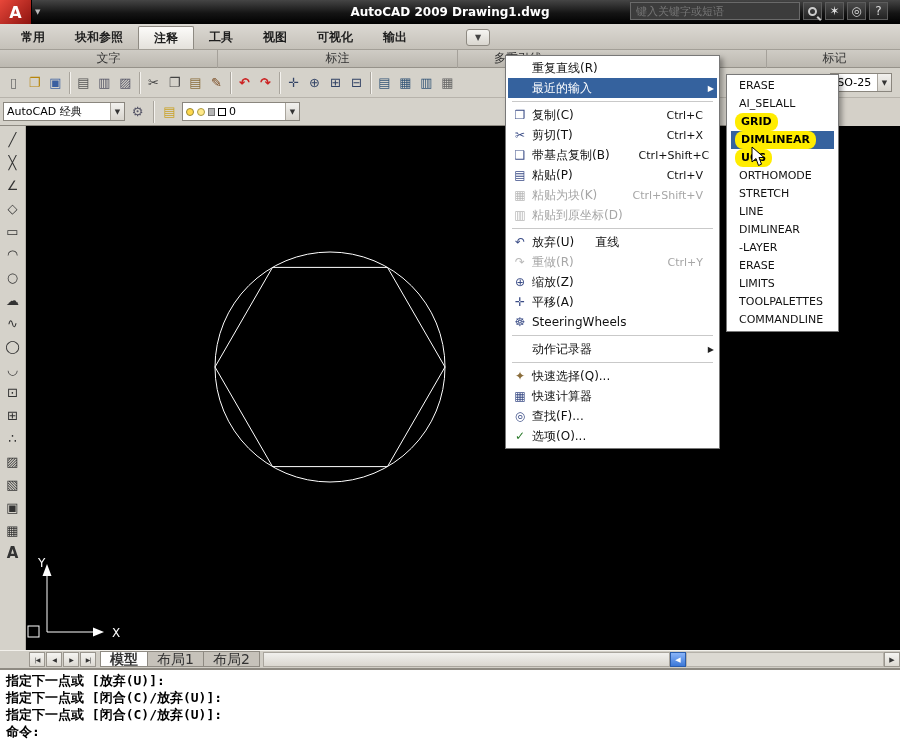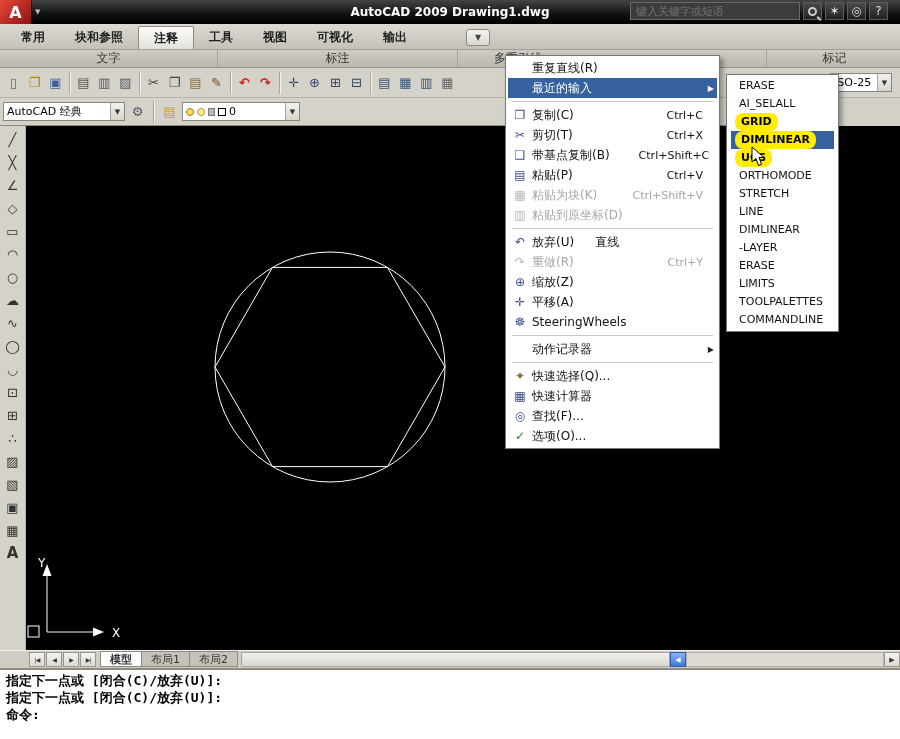--- a/index.html
+++ b/index.html
@@ -123,21 +123,21 @@
   #canvas{position:absolute;left:26px;top:126px;width:874px;height:524px;background:#000;}
   #canvas svg{display:block;}
 
   
   #tabbar{position:absolute;left:0;top:650px;width:900px;height:18px;background:#d0cdc5;
     border-top:1px solid #f2f0eb;display:flex;align-items:center;padding-left:28px;}
   .nav-btn{width:16px;height:15px;font-size:6px;letter-spacing:-1px;display:flex;align-items:center;
     justify-content:center;border:1px solid #9a968e;background:linear-gradient(#f5f4f1,#dcd9d2);
     margin-left:1px;color:#333;flex:0 0 16px;}
   #tabbar-tabs{display:flex;margin-left:4px;height:17px;}
-  .ltab{padding:0 9px;height:16px;line-height:15px;font-size:11px;background:#c6c2ba;
+  .ltab{padding:0 9px;height:16px;line-height:15px;font-size:14px;background:#c6c2ba;
     border:1px solid #8e8a82;border-left:none;color:#333;white-space:nowrap;}
   .ltab:first-of-type{border-left:1px solid #8e8a82;}
   .ltab.active{background:#fff;font-weight:bold;}
   #sb-filler{flex:1;height:15px;margin-left:3px;background:linear-gradient(#f1f0ed,#dad7d0);
     border:1px solid #a9a59d;}
   #sb-left{width:16px;height:15px;background:linear-gradient(#8ab4f8,#3c78d8);color:#fff;font-size:7px;
     display:flex;align-items:center;justify-content:center;border:1px solid #2a5cab;flex:0 0 16px;}
   #sb-track{width:198px;height:15px;background:#dcd9d2;border:1px solid #b5b1a9;flex:0 0 198px;}
   #sb-right{width:16px;height:15px;font-size:7px;display:flex;align-items:center;justify-content:center;
     border:1px solid #9a968e;background:linear-gradient(#f5f4f1,#dcd9d2);color:#333;flex:0 0 16px;}
@@ -518,20 +518,21 @@
       </div>
     </div>
   <div id="sb-filler"></div>
   <div id="sb-left">◀</div>
   <div id="sb-track"></div>
   <div id="sb-right">▶</div>
 </div>
 
 <div id="cmdline">
 
+    <div class="cmd-line">指定下一点或 [放弃(U)]:</div>
 
     <div class="cmd-line">指定下一点或 [闭合(C)/放弃(U)]:</div>
 
     <div class="cmd-line">指定下一点或 [闭合(C)/放弃(U)]:</div>
 
     <div class="cmd-line">命令:</div>
   </div>
 
 <div id="context-menu">
 

